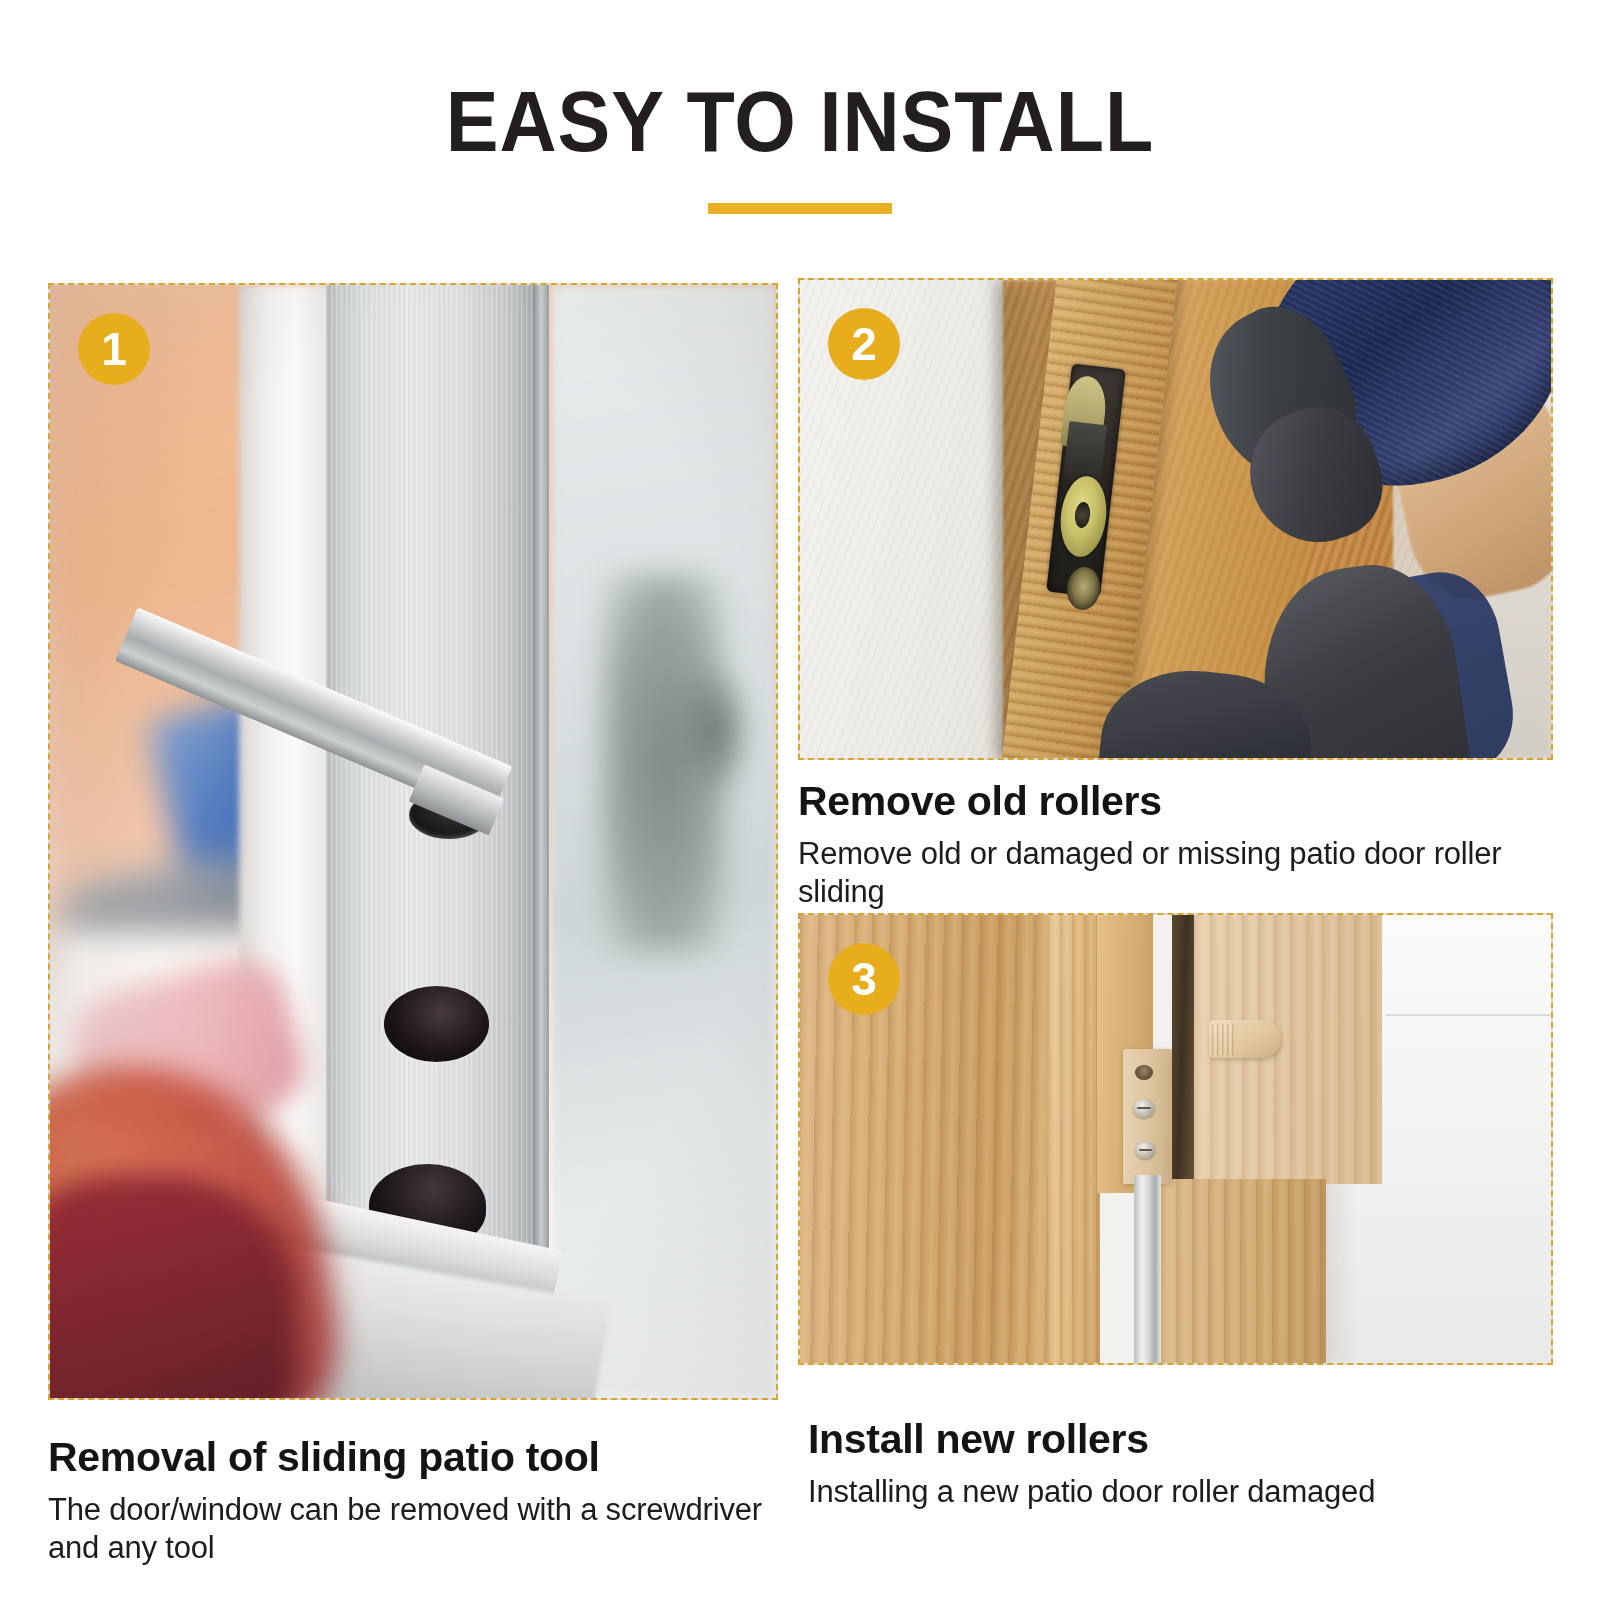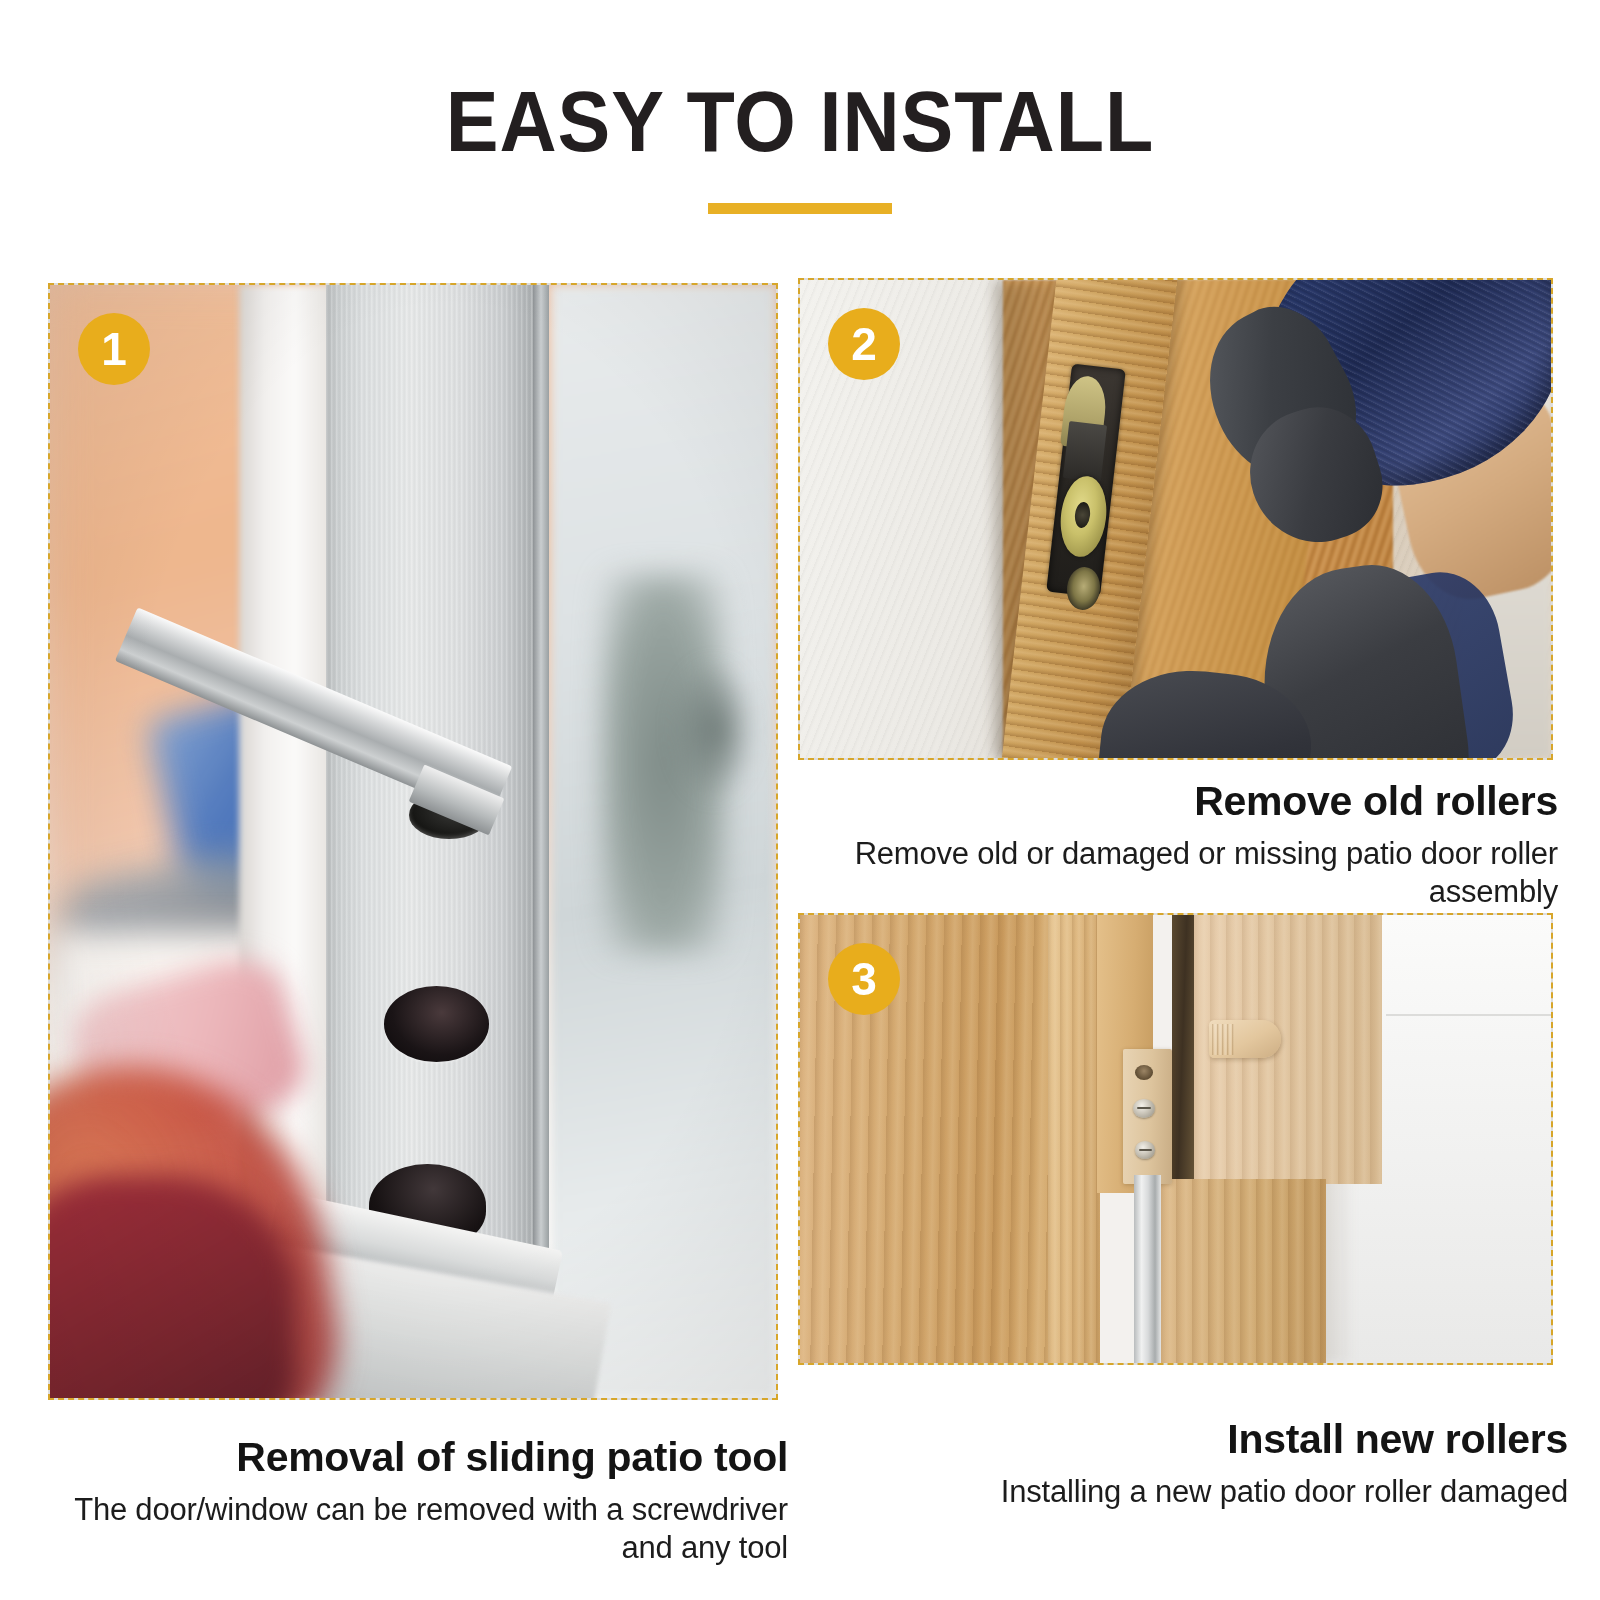--- a/index.html
+++ b/index.html
@@ -56,21 +56,21 @@
     color:#ffffff;
     font-family:"Liberation Sans", sans-serif;
     font-weight:700;
     font-size:46px;
     line-height:72px;
     text-align:center;
     z-index:40;
   }
 
   
-  .caption { padding-top:16px;text-align:right; }
+  .caption { padding-top:16px; }
 
   .cap-head {
     font-family:"Liberation Sans", sans-serif;
     font-weight:600;
     font-size:41px;
     line-height:1.16;
     color:#141414;
     letter-spacing:-0.3px;
   }
 
@@ -579,21 +579,21 @@
         <div class="p2-finger-a"></div>
         <div class="p2-finger-b"></div>
         <div class="p2-glove-br"></div>
         <div class="p2-glove-bl"></div>
         <div class="badge">2</div>
       </div>
     </div>
 
     <div class="caption" id="cap-2">
       <div class="cap-head">Remove old rollers</div>
-      <div class="cap-body">Remove old or damaged or missing patio door roller assembly</div>
+      <div class="cap-body">Remove old or damaged or missing patio door roller sliding</div>
     </div>
 
     <div class="panel" id="panel-3">
       <div class="photo">
         <div class="p3-bg"></div>
         <div class="p3-floor"></div>
         <div class="p3-tileline"></div>
         <div class="p3-floor-shadow"></div>
         <div class="p3-sill"></div>
         <div class="p3-door-l"></div>

